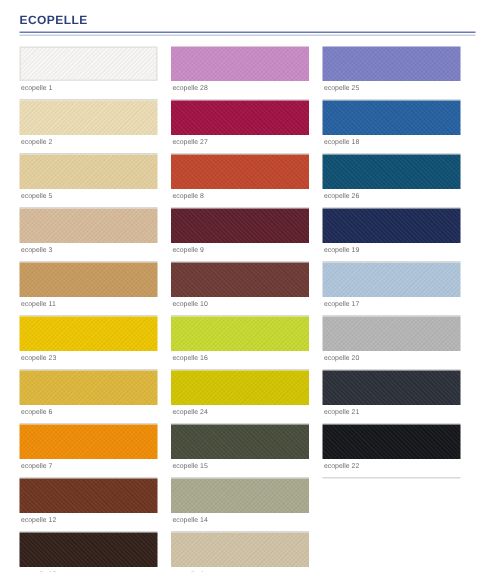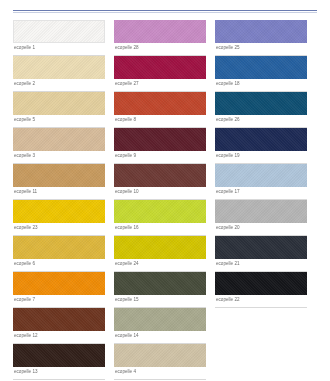--- a/index.html
+++ b/index.html
@@ -53,20 +53,21 @@
     white-space:nowrap;
     overflow:hidden;
   }
 </style>
 </head>
 <body>
 
 <div class="page">
 
   <div class="header">
+    <div class="header-title">ECOPELLE</div>
     <div class="header-rule"></div>
     <div class="header-rule2"></div>
   </div>
 
   <div class="grid" id="grid">
       <div class="col">
         <div class="cell">
           <div class="swatch bordered" style="background: rgb(247, 246, 244);"></div>
           <div class="label">ecopelle 1</div>
         </div>

